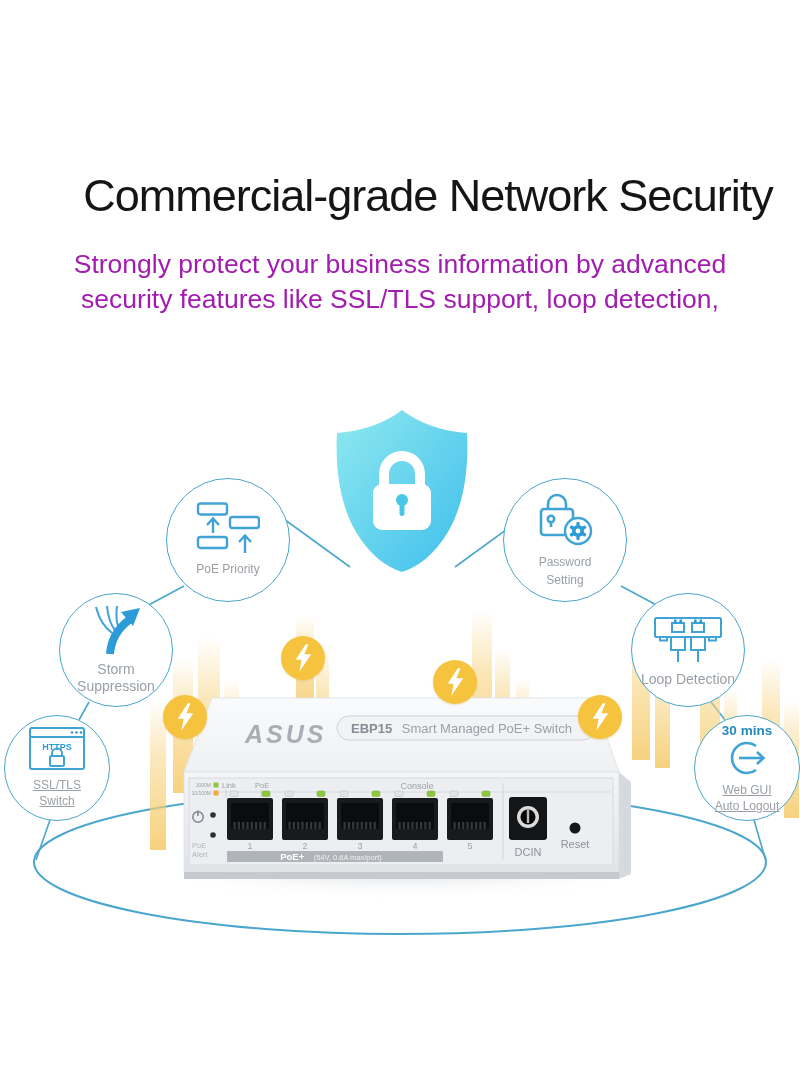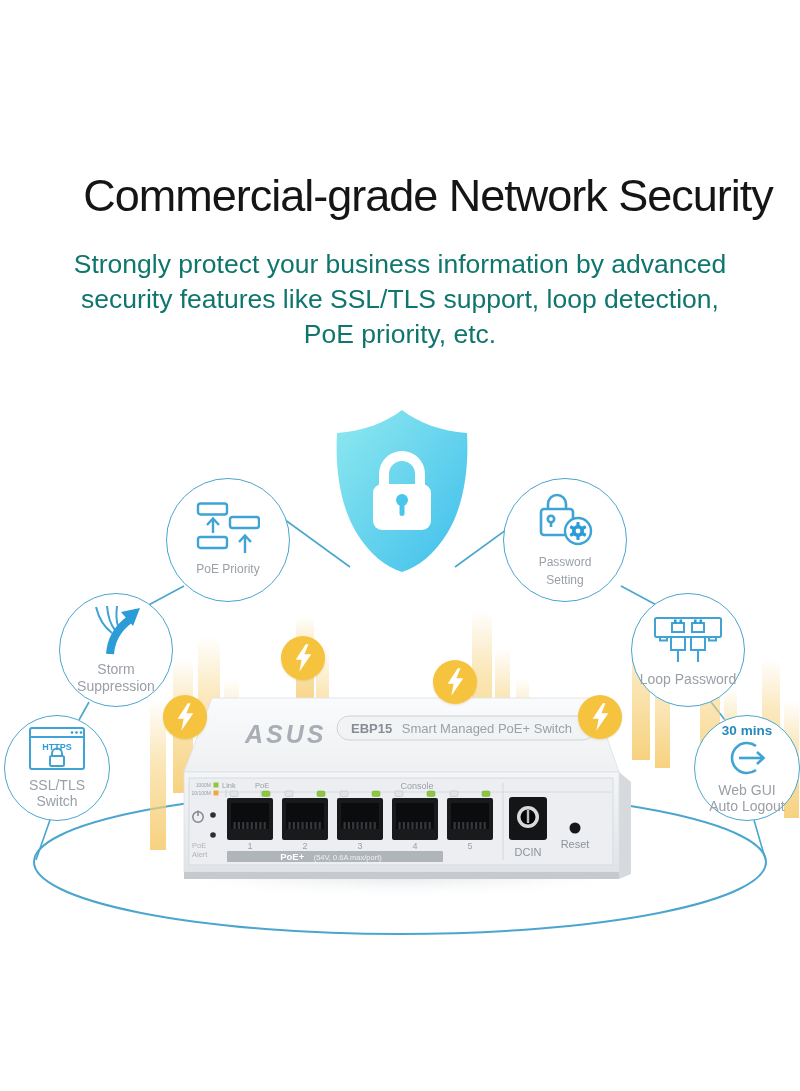--- a/index.html
+++ b/index.html
@@ -2,52 +2,51 @@
 <html><head>
 <meta charset="utf-8">
 <style>
   html,body{margin:0;padding:0;background:#fff;}
   .stage{position:relative;width:800px;height:1091px;background:#ffffff;overflow:hidden;
          font-family:"Liberation Sans",sans-serif;}
   
   .title{position:absolute;top:170px;left:0;width:800px;text-align:center;
          font-size:45px;letter-spacing:-1px;color:#151515;font-weight:400;padding-left:28px;}
   .subtitle{position:absolute;top:247px;left:0;width:800px;text-align:center;
-            font-size:26.5px;line-height:35px;color:#0f766e;}
+            font-size:26.5px;line-height:35px;color:#a21caf;}
   
   .net-lines{position:absolute;left:0;top:0;z-index:1;}
   .streak{position:absolute;z-index:2;border-radius:10px 10px 0 0;
           background:linear-gradient(to bottom,rgba(247,214,138,0) 0%,rgba(247,211,128,.55) 40%,rgba(245,202,105,.85) 100%);}
   .device-shadow{position:absolute;left:185px;top:856px;width:430px;height:34px;z-index:2;
           background:radial-gradient(ellipse at center,rgba(150,160,172,.30),rgba(150,160,172,0) 70%);
           filter:blur(6px);}
   .switch-svg{position:absolute;left:165px;top:688px;z-index:3;}
   .shield{position:absolute;left:327px;top:406px;z-index:4;}
   .bolt{position:absolute;width:44px;height:44px;border-radius:50%;background:#F6C33E;
         display:flex;align-items:center;justify-content:center;z-index:5;
         box-shadow:0 1px 2px rgba(180,140,30,.25);}
   
   .fc{position:absolute;border:1.5px solid #4BA6CE;border-radius:50%;background:#fff;
       display:flex;flex-direction:column;align-items:center;justify-content:center;
       text-align:center;z-index:4;box-sizing:border-box;}
   .fc-label{color:#9aa0a6;font-size:12px;line-height:18px;margin-top:6px;}
-  .fc-label.small{font-size:14px;line-height:16px;}
+  .fc-label.small{font-size:12px;line-height:16px;text-decoration:underline;}
   .fc-label span{display:block;}
   .mins{color:#2489BE;font-size:13.5px;font-weight:bold;margin-bottom:2px;}
 </style>
 </head>
 <body>
 
 <div class="stage">
 
   <div class="title">Commercial-grade Network Security</div>
   <div class="subtitle">
     <span style="display:block">Strongly protect your business information by advanced</span>
     <span style="display:block">security features like SSL/TLS support, loop detection,</span>
-    <span style="display:block">PoE priority, etc.</span>
   </div>
 
   <svg class="net-lines" width="800" height="1091">
     <ellipse cx="400" cy="862" rx="366" ry="72" fill="none" stroke="#4BA6CE" stroke-width="2"></ellipse>
     <g stroke="#4BA6CE" stroke-width="1.6">
       <line x1="350" y1="567" x2="277" y2="514"></line>
       <line x1="455" y1="567" x2="528" y2="514"></line>
       <line x1="184" y1="586" x2="143" y2="608"></line>
       <line x1="621" y1="586" x2="662" y2="608"></line>
       <line x1="89" y1="702" x2="79" y2="720"></line>
@@ -165,21 +164,21 @@
         <line x1="24" y1="38" x2="24" y2="50"></line>
         <line x1="44" y1="38" x2="44" y2="50"></line>
       </g>
       <g fill="#2B9CD8">
         <rect x="20" y="7.5" width="2.6" height="4"></rect>
           <rect x="25.5" y="7.5" width="2.6" height="4"></rect>
         <rect x="40" y="7.5" width="2.6" height="4"></rect>
           <rect x="45.5" y="7.5" width="2.6" height="4"></rect>
       </g>
     </svg>
-    <div class="fc-label" style="font-size:14px">Loop Password</div>
+    <div class="fc-label" style="font-size:14px">Loop Detection</div>
   </div>
 
   <div class="fc" style="left:4px;top:715px;width:106px;height:106px">
     <svg width="56" height="44" viewBox="0 0 56 44">
       <g fill="none" stroke="#3FA3D5" stroke-width="2">
         <rect x="1" y="1" width="54" height="41" rx="2"></rect>
         <line x1="1" y1="10" x2="55" y2="10"></line>
         <path d="M23 29 v-2.5 a5 5 0 0 1 10 0 V29"></path>
         <rect x="21" y="29" width="14" height="10" rx="1.5"></rect>
       </g>

